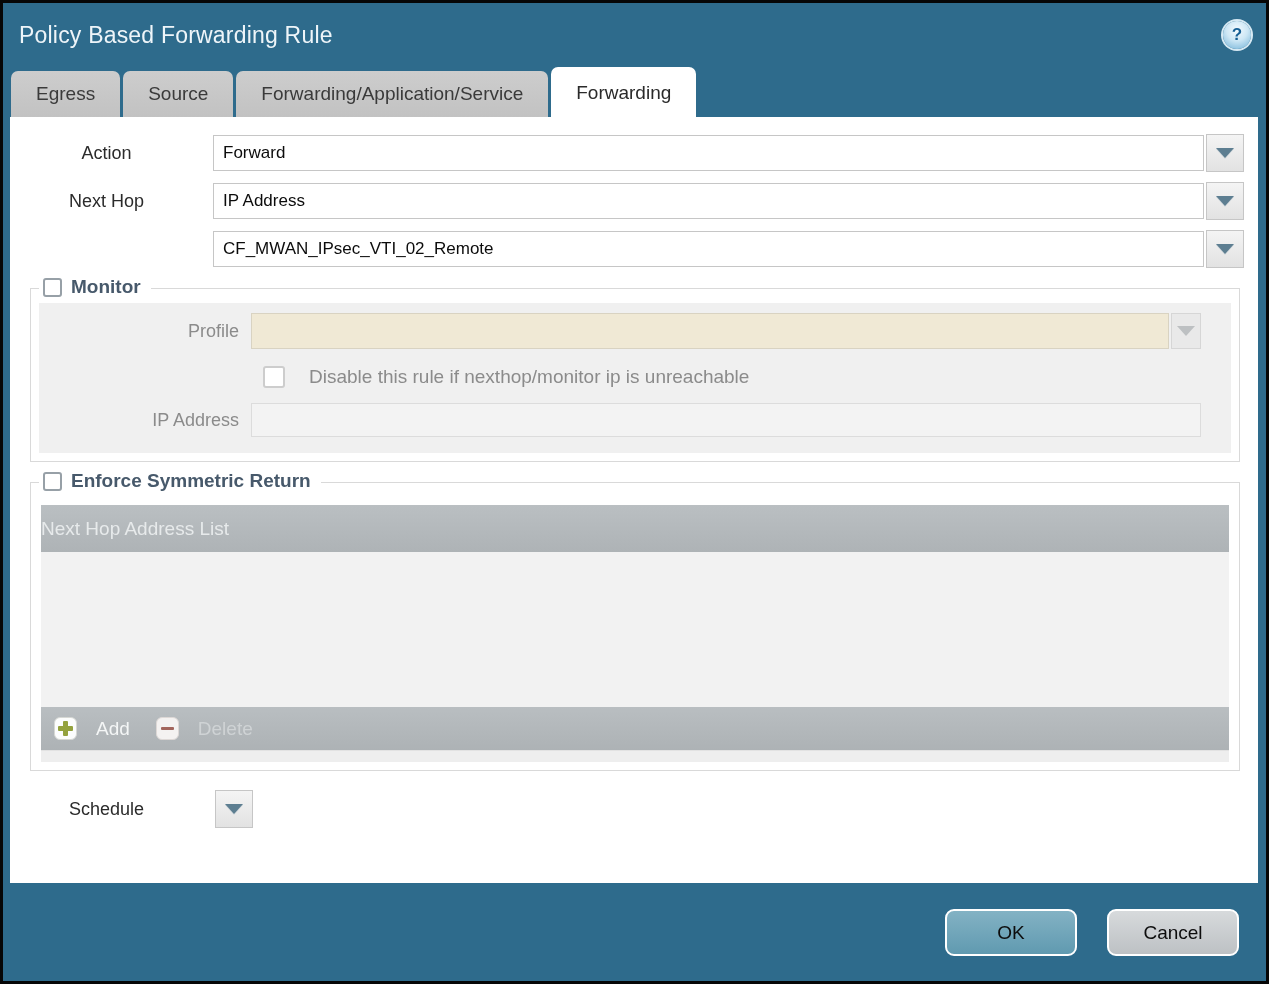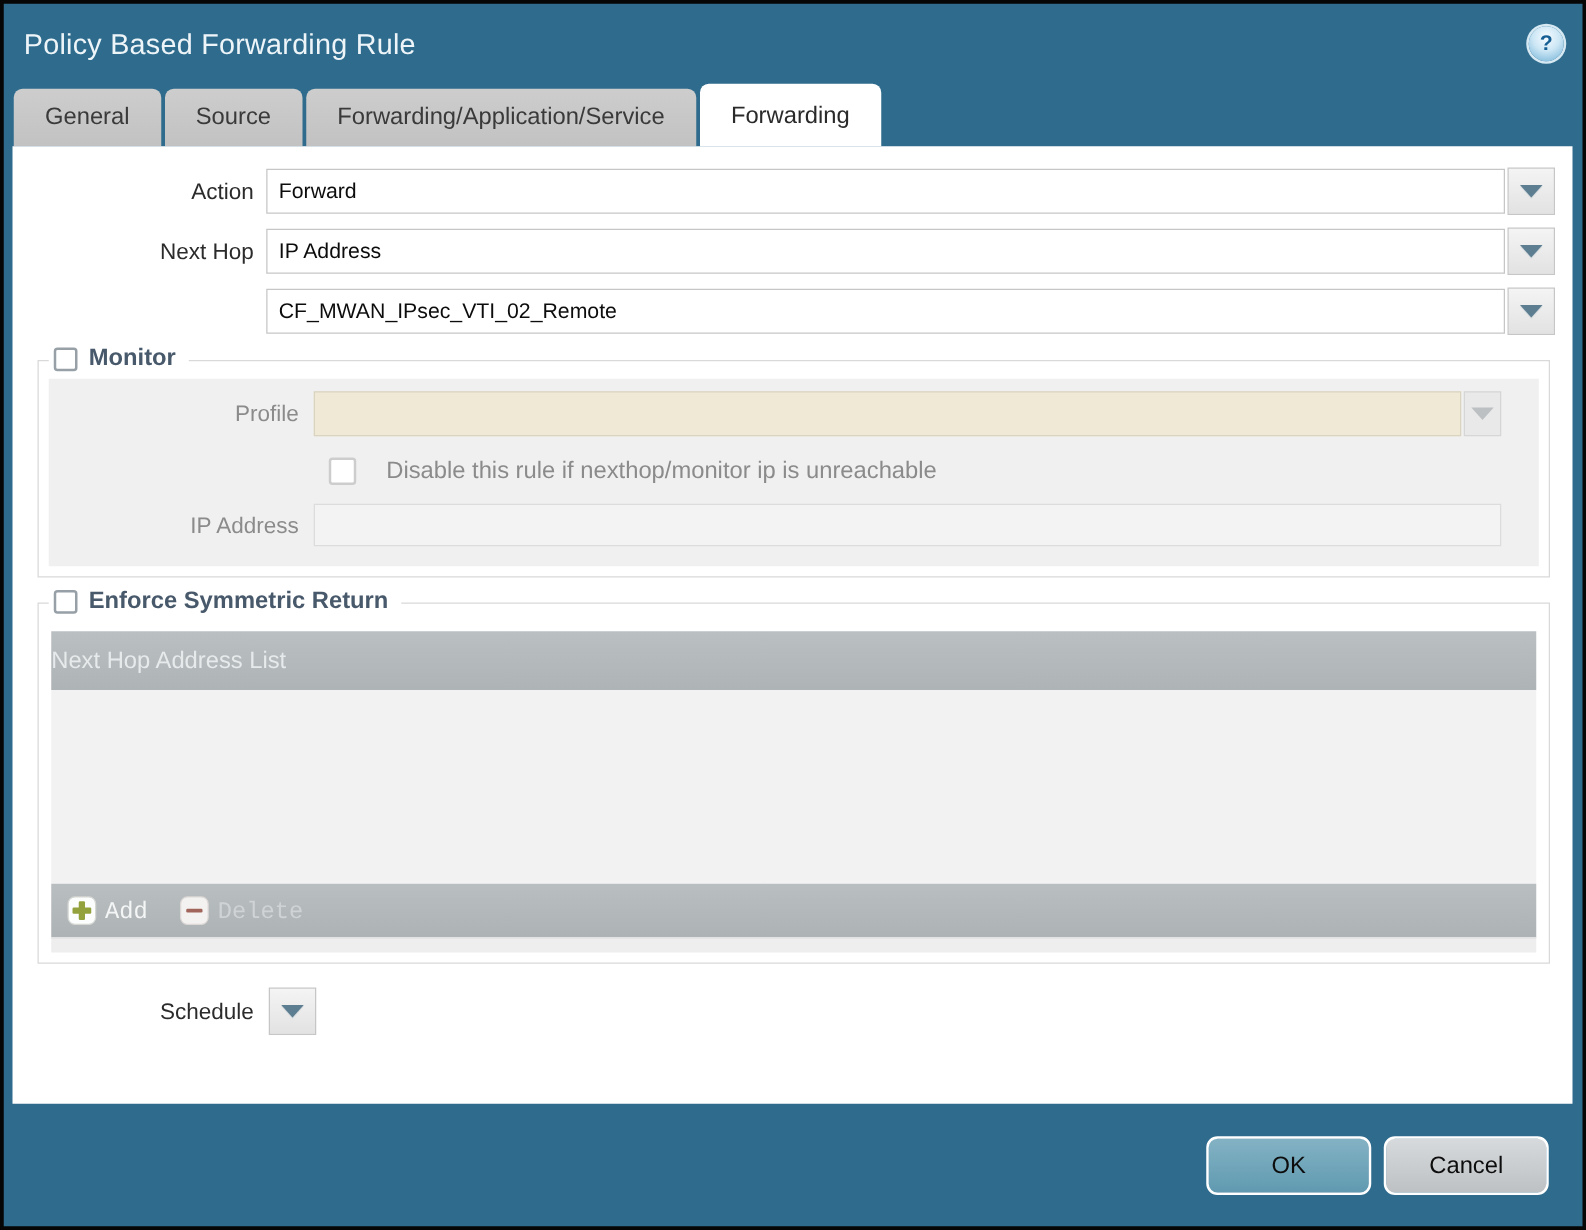--- a/index.html
+++ b/index.html
@@ -33,21 +33,21 @@
     border-radius:7px 7px 0 0;
     padding:0 25px; height:46px; line-height:46px;
     font-size:19px; color:#3a3a3a; cursor:pointer; white-space:nowrap;
   }
   .tab.active { background:#ffffff; height:50px; line-height:52px; color:#2a2a2a; }
 
   
   .content { background:#ffffff; margin:0 8px 0 7px; height:766px; flex:none; padding-top:17px; }
 
   .frow { display:flex; align-items:center; margin:0 14px 10px 0; }
-  .flabel { width:203px; flex:none; text-align:right; padding-right:10px; font-size:18px; color:#2b2b2b; }
+  .flabel { width:203px; flex:none; text-align:center; padding-right:10px; font-size:18px; color:#2b2b2b; }
   .finput {
     flex:1; height:36px; border:1px solid #c6c6c6; background:#fff;
     font-size:17px; padding:0 9px; color:#0c0c0c; font-family:"Liberation Sans",sans-serif;
     outline:none; min-width:0;
   }
   .arrow-btn {
     width:38px; height:38px; margin-left:2px; flex:none;
     background:linear-gradient(#f4f4f4,#e2e2e2);
     border:1px solid #c6c6c6;
     display:flex; align-items:center; justify-content:center; cursor:pointer;
@@ -70,55 +70,55 @@
   .cbrow { display:flex; align-items:center; gap:24px; margin:17px 0 15px 224px; }
   .cb.dis { border:2px solid #cdcdcd; cursor:default; }
   .cb.dis2 { width:22px; height:22px; }
   .cbrow-label { font-size:19px; color:#8b8b8b; }
 
   
   .nh-table { margin:8px 2px 0 2px; }
   .thead { height:47px; background:linear-gradient(#babfc2,#aeb3b6); display:flex; align-items:center; color:#e7eaeb; font-size:19px; }
   .tbody { height:155px; background:#f2f2f2; }
   .tfoot { height:43px; background:linear-gradient(#b9bec1,#adb2b5); display:flex; align-items:center; gap:26px; padding-left:13px; }
-  .tool-btn { display:flex; align-items:flex-end; gap:7px; cursor:pointer;font-family:Liberation Mono, monospace; }
+  .tool-btn { display:flex; align-items:flex-end; gap:19px; cursor:pointer; }
   .tool-btn.disabled { cursor:default; }
   .sq-icon { width:23px; height:23px; background:#fcfdfd; border:1px solid #d6d8d4; border-radius:6px; position:relative; flex:none; }
   .plus::before { content:''; position:absolute; left:3px; right:3px; top:8px; bottom:8px; background:#94a23e; border-radius:1px; }
   .plus::after  { content:''; position:absolute; top:3px; bottom:3px; left:8px; right:8px; background:#94a23e; border-radius:1px; }
   .minus { background:#f4f2f1; border-color:#ddd8d6; }
   .minus::before { content:''; position:absolute; left:4px; right:4px; top:9px; bottom:9px; background:#a2655c; border-radius:1px; }
   .tool-label { font-size:19px; color:#f4f6f6; }
   .tool-label.dim { color:#cfd3d5; }
   .strip { height:12px; background:#eeeeee; border-top:1px solid #e2e2e2; }
 
   .schedule-row { margin-top:19px; }
 
   
-  .footer { flex:1; display:flex; justify-content:flex-end; align-items:flex-start; gap:10px; padding:26px 27px 0 0; }
+  .footer { flex:1; display:flex; justify-content:flex-end; align-items:flex-start; gap:30px; padding:26px 27px 0 0; }
   .btn {
     width:132px; height:47px; border-radius:9px; border:2px solid #ffffff;
     display:flex; align-items:center; justify-content:center;
     font-size:19px; color:#0d0d0d; cursor:pointer;
   }
   .btn-ok { background:linear-gradient(#83b2c4,#609ab0); }
   .btn-cancel { background:linear-gradient(#d7dadc,#bdc1c4); }
 </style>
 </head>
 <body>
 
 <div class="dialog">
 
   <div class="titlebar">
     <div class="title">Policy Based Forwarding Rule</div>
     <div class="help-icon">?</div>
   </div>
 
   <div class="tabs">
-    <div class="tab">General</div>
+    <div class="tab">Egress</div>
     <div class="tab">Source</div>
     <div class="tab">Forwarding/Application/Service</div>
     <div class="tab active">Forwarding</div>
   </div>
 
   <div class="content">
 
     <div class="frow">
       <div class="flabel">Action</div>
       <input class="finput" value="Forward" style="">

